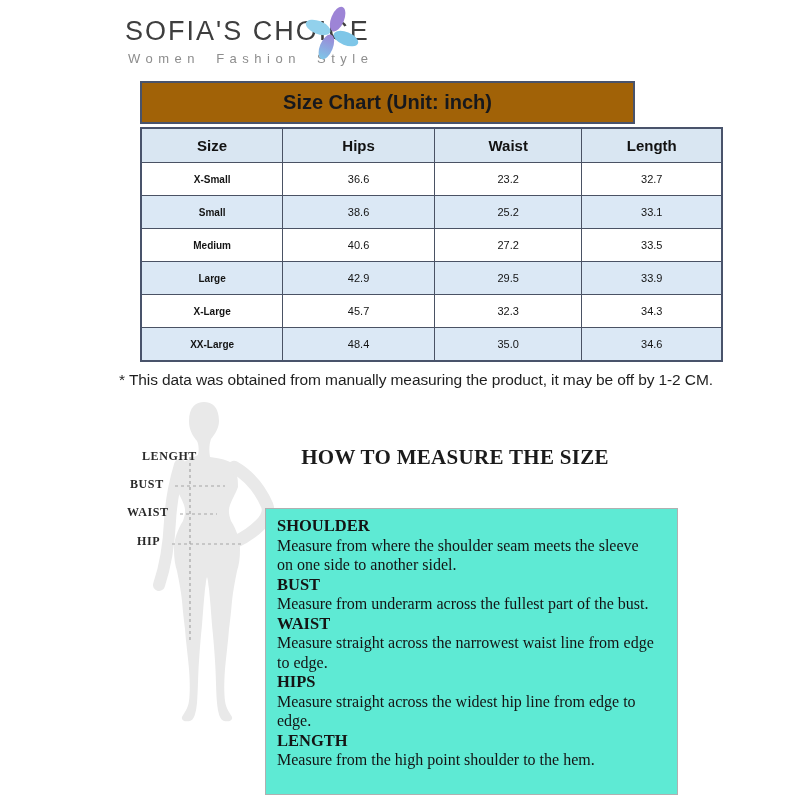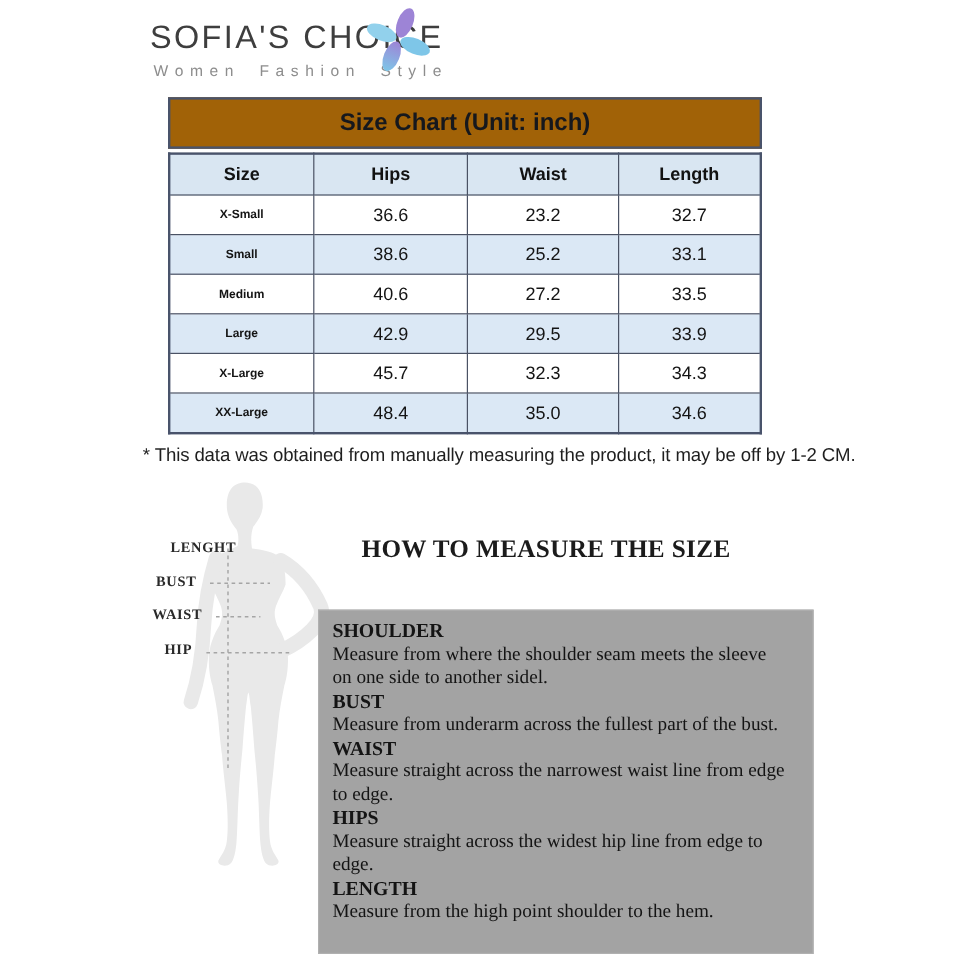--- a/index.html
+++ b/index.html
@@ -11,25 +11,25 @@
   .brand-name{margin:0;font-size:27px;font-weight:400;letter-spacing:2px;color:#3e3e3e;
               font-family:"Liberation Sans",sans-serif;white-space:nowrap;}
   .brand-tagline{margin-top:4px;padding-left:3px;font-size:13px;letter-spacing:5.5px;
                  word-spacing:7px;color:#8d8d8d;white-space:nowrap;}
   .flower{position:absolute;left:304px;top:5px;width:56px;height:56px;}
 
   
   .chart-wrap{position:absolute;left:140px;top:81px;width:495px;}
   .chart-title{box-sizing:border-box;height:43px;line-height:39px;border:2px solid #49536b;
                background:#a16207;text-align:center;font-size:20px;font-weight:bold;color:#16181d;}
-  .size-table{width:495px;margin-top:3px;border-collapse:collapse;border:2px solid #49536b;
+  .size-table{width:583px;margin-top:3px;border-collapse:collapse;border:2px solid #49536b;
               table-layout:fixed;}
   .size-table th,.size-table td{border:1px solid #4a5264;text-align:center;padding:0;}
   .size-table th{height:33px;font-size:15px;font-weight:bold;background:#d9e6f2;color:#121212;}
-  .size-table td{height:32px;font-size:15px;color:#141414;background:#ffffff;}
+  .size-table td{height:32px;font-size:11px;color:#141414;background:#ffffff;}
   .size-table td.size-cell{font-size:10px;font-weight:bold;}
   .size-table tr.alt td{background:#dbe8f5;}
 
   
   .disclaimer{position:absolute;left:16px;top:371px;width:800px;margin:0;text-align:center;
               font-size:15.5px;color:#1f1f1f;letter-spacing:-0.1px;}
 
   
   .figure{position:absolute;left:120px;top:395px;width:220px;height:340px;}
   .figure svg{position:absolute;left:0;top:0;}
@@ -38,21 +38,21 @@
   .flabel.lenght{left:22px;top:54px;}
   .flabel.bust{left:10px;top:82px;}
   .flabel.waist{left:7px;top:110px;}
   .flabel.hip{left:17px;top:139px;}
 
   
   .measure-heading{position:absolute;left:250px;top:445px;width:410px;margin:0;text-align:center;
                    font-family:"Liberation Serif",serif;font-size:21px;font-weight:bold;color:#1b1b1b;
                    letter-spacing:0.3px;}
   .measure-box{position:absolute;left:265px;top:508px;width:413px;height:287px;box-sizing:border-box;
-               border:1px solid #b0b0b0;padding:7px 20px 0 11px;background:#a3a3a3;
+               border:1px solid #b0b0b0;padding:7px 20px 0 11px;background:#5eead4;
                font-family:"Liberation Serif",serif;font-size:16px;line-height:19.5px;color:#141414;}
   .mh{font-weight:bold;font-size:16.5px;}
   .mt{}
 </style>
 </head>
 <body>
 
 <div class="page">
 
   <header class="brand">

